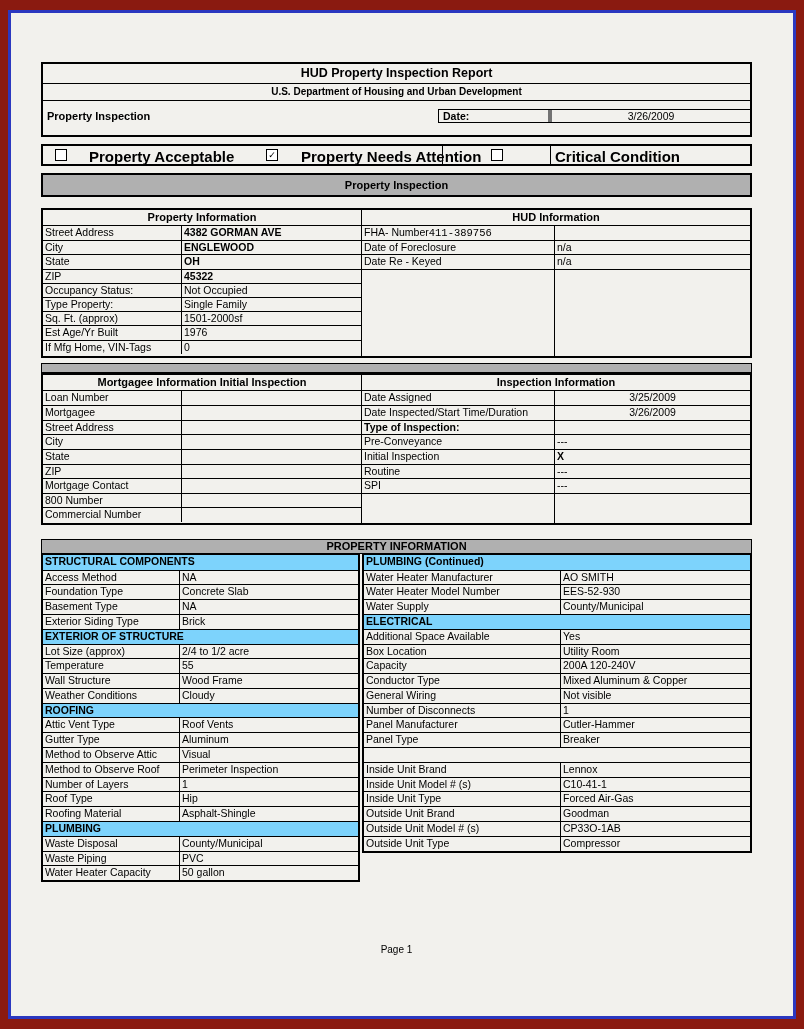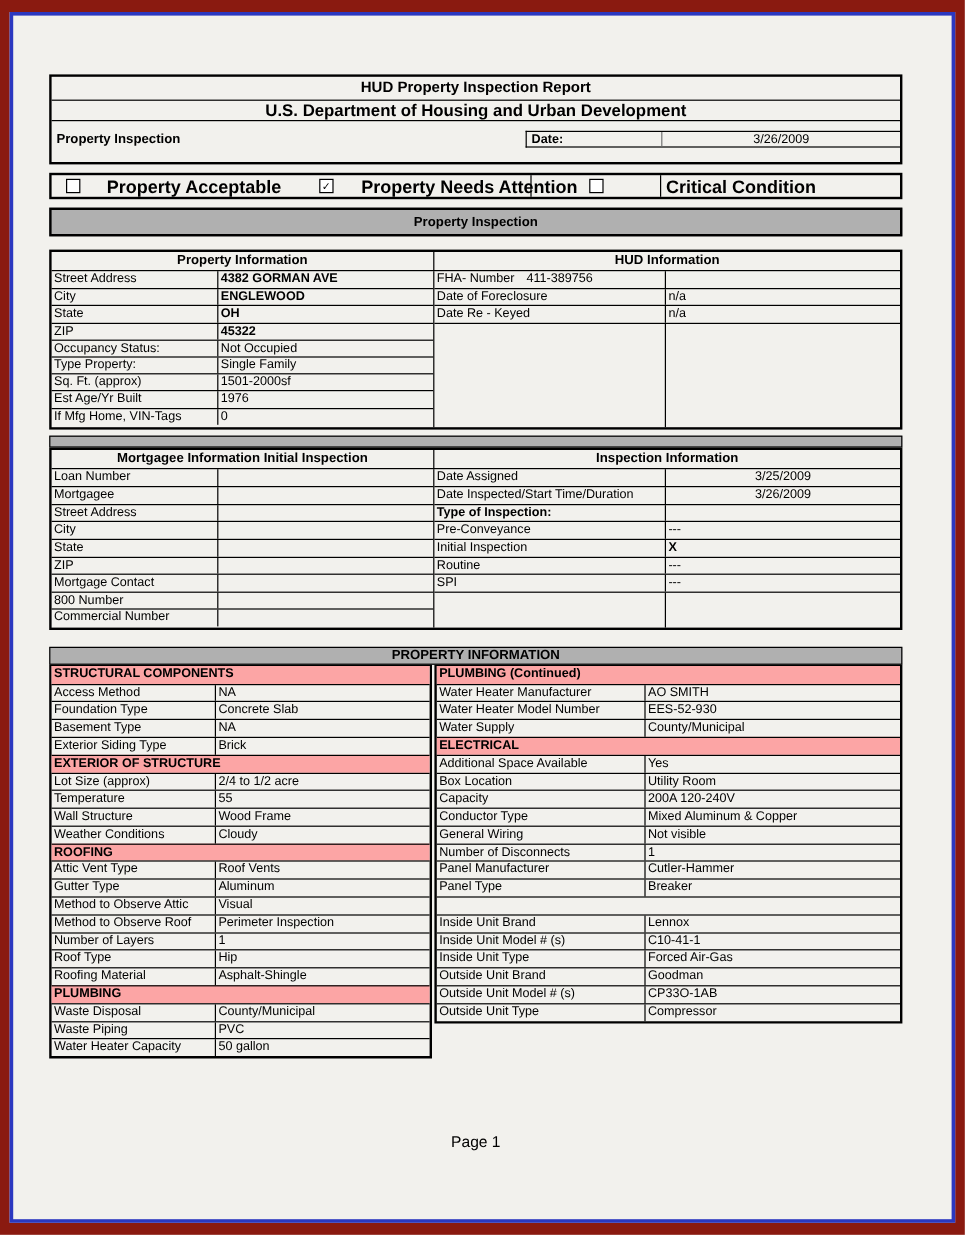--- a/index.html
+++ b/index.html
@@ -18,25 +18,25 @@
     overflow:hidden;
   }
   .form{
     position:absolute;left:30px;top:49px;width:711px;
     color:#000;font-size:10.5px;
   }
 
   
   .title-block{border:2px solid #000;}
   .t-title{height:19px;line-height:19px;text-align:center;font-weight:bold;font-size:12.5px;border-bottom:1px solid #000;}
-  .t-subtitle{height:16px;line-height:16px;text-align:center;font-weight:bold;font-size:14px;border-bottom:1px solid #000;}
+  .t-subtitle{height:16px;line-height:16px;text-align:center;font-weight:bold;font-size:10px;border-bottom:1px solid #000;}
   .date-row{height:34px;position:relative;}
   .pi-label{position:absolute;left:4px;top:9px;font-weight:bold;font-size:11px;}
   .date-strip{position:absolute;right:0;top:8px;width:312px;height:14px;border:1px solid #000;border-right:none;display:flex;box-sizing:border-box;}
-  .date-label{width:113px;border-right:1px solid #737373;box-sizing:border-box;font-weight:bold;padding-left:4px;line-height:12px;}
+  .date-label{width:113px;border-right:4px solid #737373;box-sizing:border-box;font-weight:bold;padding-left:4px;line-height:12px;}
   .date-value{flex:1;text-align:center;line-height:12px;}
 
   
   .checkbox-row{margin-top:7px;border:2px solid #000;height:18px;position:relative;}
   .cb{position:absolute;top:3px;width:10px;height:10px;border:1px solid #000;background:#fff;box-sizing:content-box;}
   .cb .mark{display:block;font-size:9px;line-height:10px;text-align:center;}
   .cb-label{position:absolute;top:2px;font-weight:bold;font-size:15px;white-space:nowrap;}
   .vline{position:absolute;top:0;bottom:0;width:1px;background:#000;}
 
   
@@ -60,43 +60,43 @@
   .cell{box-sizing:border-box;padding:0 2px;overflow:hidden;line-height:13.2px;}
   .cell.label{border-right:1px solid #000;flex:none;}
   .cell.value{flex:1;}
   .v-bold .cell.value{font-weight:bold;}
   .v-center .cell.value{text-align:center;}
   .t-subheader .cell.label{font-weight:bold;}
 
   .sec-top .row{height:14.2px;}
   .sec-top .half-left .cell.label{width:139px;}
   .sec-top .half-right .cell.label{width:193px;}
-  .fha-num{margin-left:10px;}
+  .fha-num{font-family:Liberation Mono, monospace;}
   .top-filler{height:86px;border-top:1px solid #000;position:relative;}
   .top-filler::after{content:"";position:absolute;left:192px;top:0;bottom:0;width:1px;background:#000;}
 
   .sec-mid .row{height:14.6px;justify-content:center;}
   .sec-mid .half-left .cell.label{width:139px;}
   .sec-mid .half-right .cell.label{width:193px;}
   .mid-filler{height:29px;border-top:1px solid #000;position:relative;}
   .mid-filler::after{content:"";position:absolute;left:192px;top:0;bottom:0;width:1px;background:#000;}
 
   
   .sec-bottom{display:flex;align-items:flex-start;}
   .pb{border:2px solid #000;border-top:1px solid #000;box-sizing:border-box;background:transparent;}
   .pb-left{width:319px;}
   .pb-right{width:390px;margin-left:2px;}
   .sec-bottom .row{height:14.8px;}
   .pb-left .cell.label{width:137px;}
-  .pb-right .cell.label{width:174px;}
-  .sec-bottom .t-header{background:#fca5a5;}
+  .pb-right .cell.label{width:197px;}
+  .sec-bottom .t-header{background:#7dd3fc;}
   .sec-bottom .t-header .cell.label{border-right:none;font-weight:bold;width:auto;flex:1;}
   .sec-bottom .t-header2 .cell.label{background:#b0b0b0;font-weight:bold;margin-top:45px;}
 
-  .footer{margin-top:62px;text-align:center;font-size:13px;}
+  .footer{margin-top:62px;text-align:center;font-size:10px;}
 </style>
 </head>
 <body>
 
 <div class="sheet">
   <div class="form">
 
     <div class="title-block">
       <div class="t-title">HUD Property Inspection Report</div>
       <div class="t-subtitle">U.S. Department of Housing and Urban Development</div>

